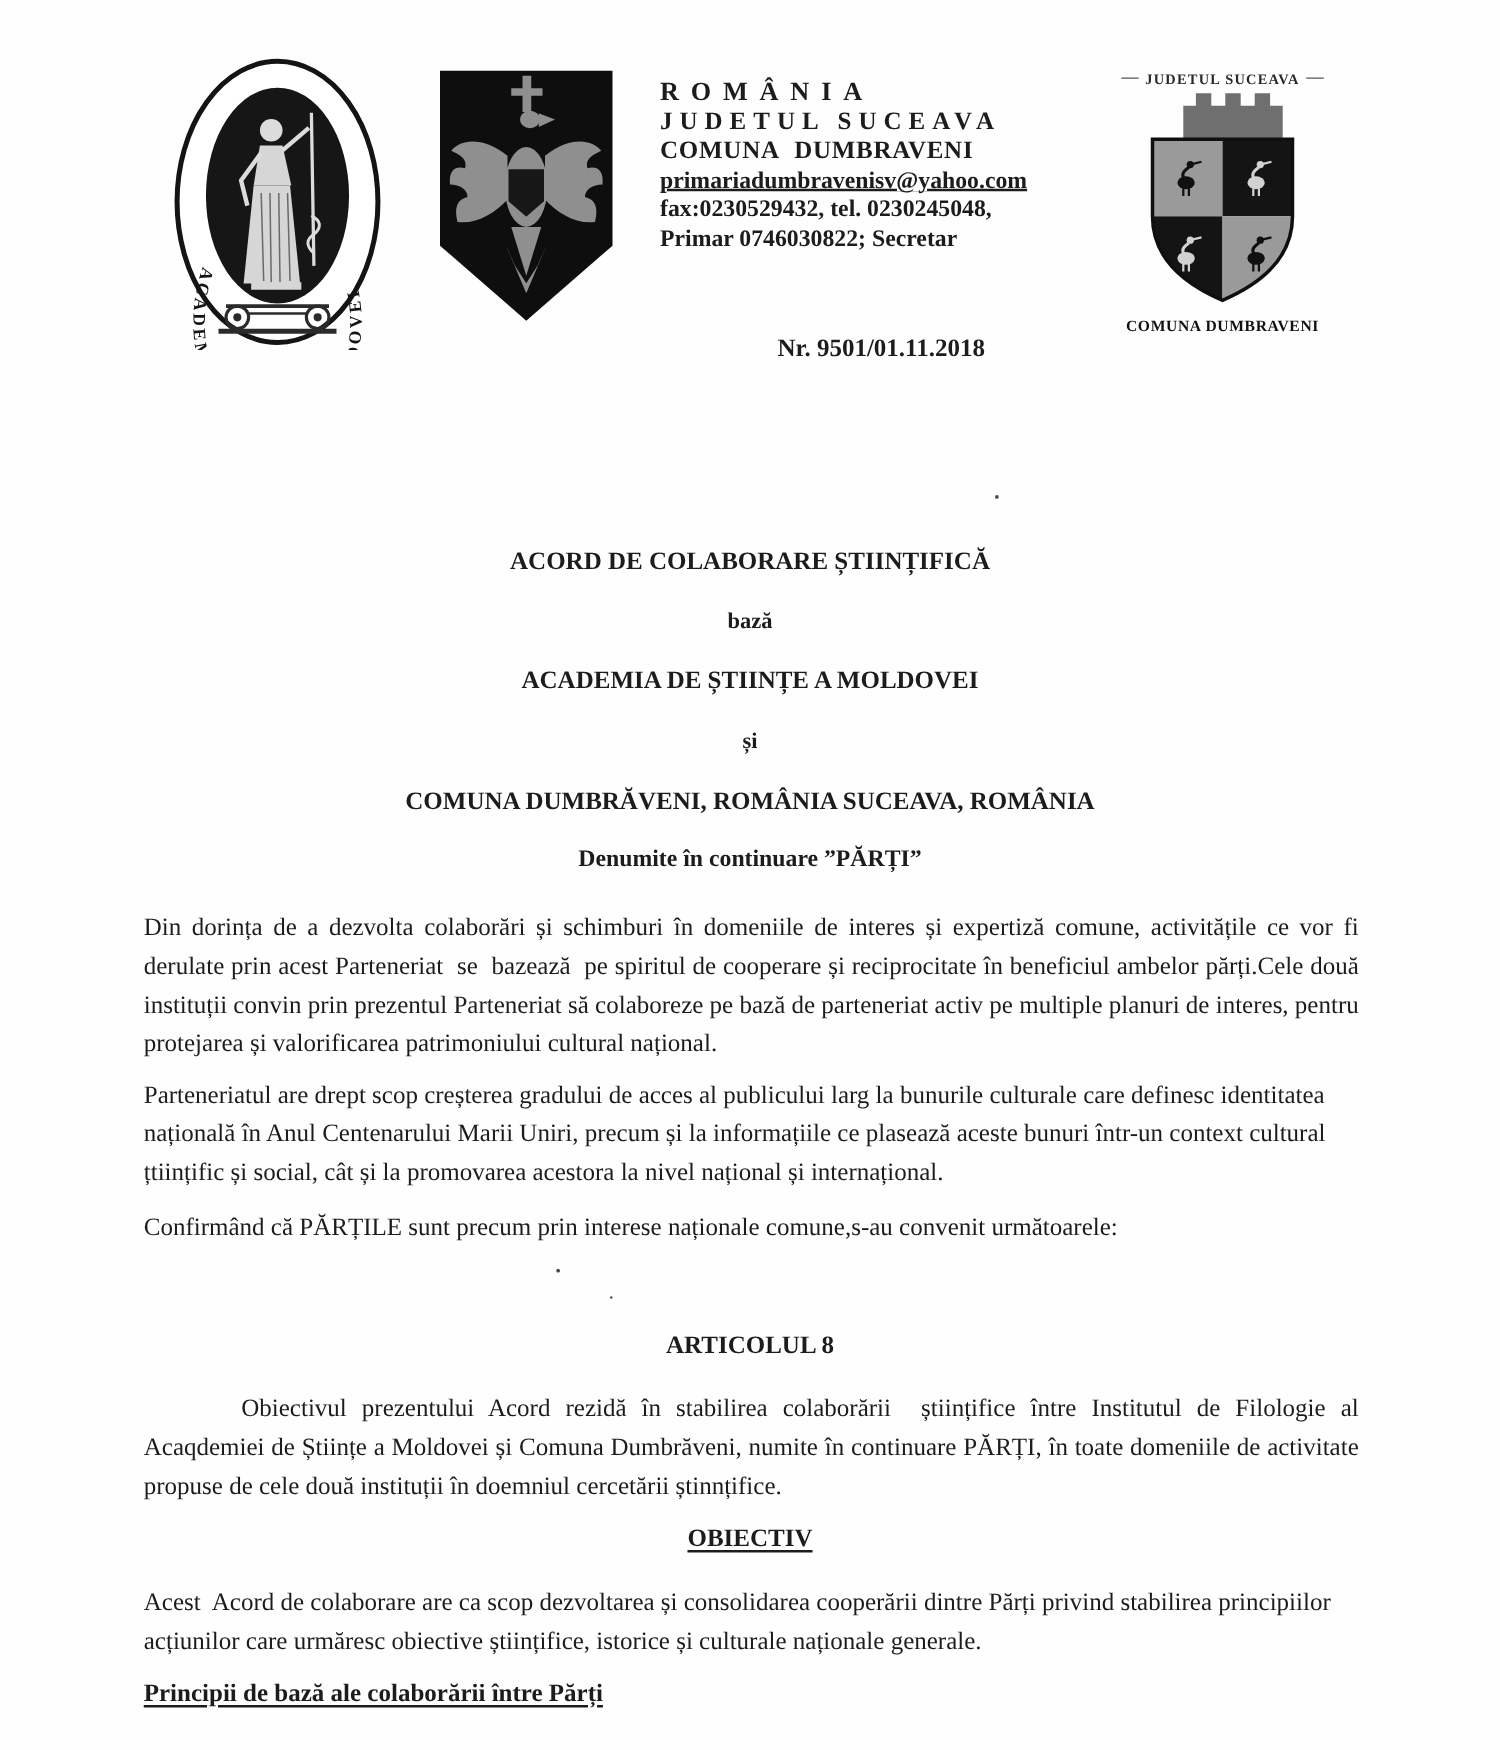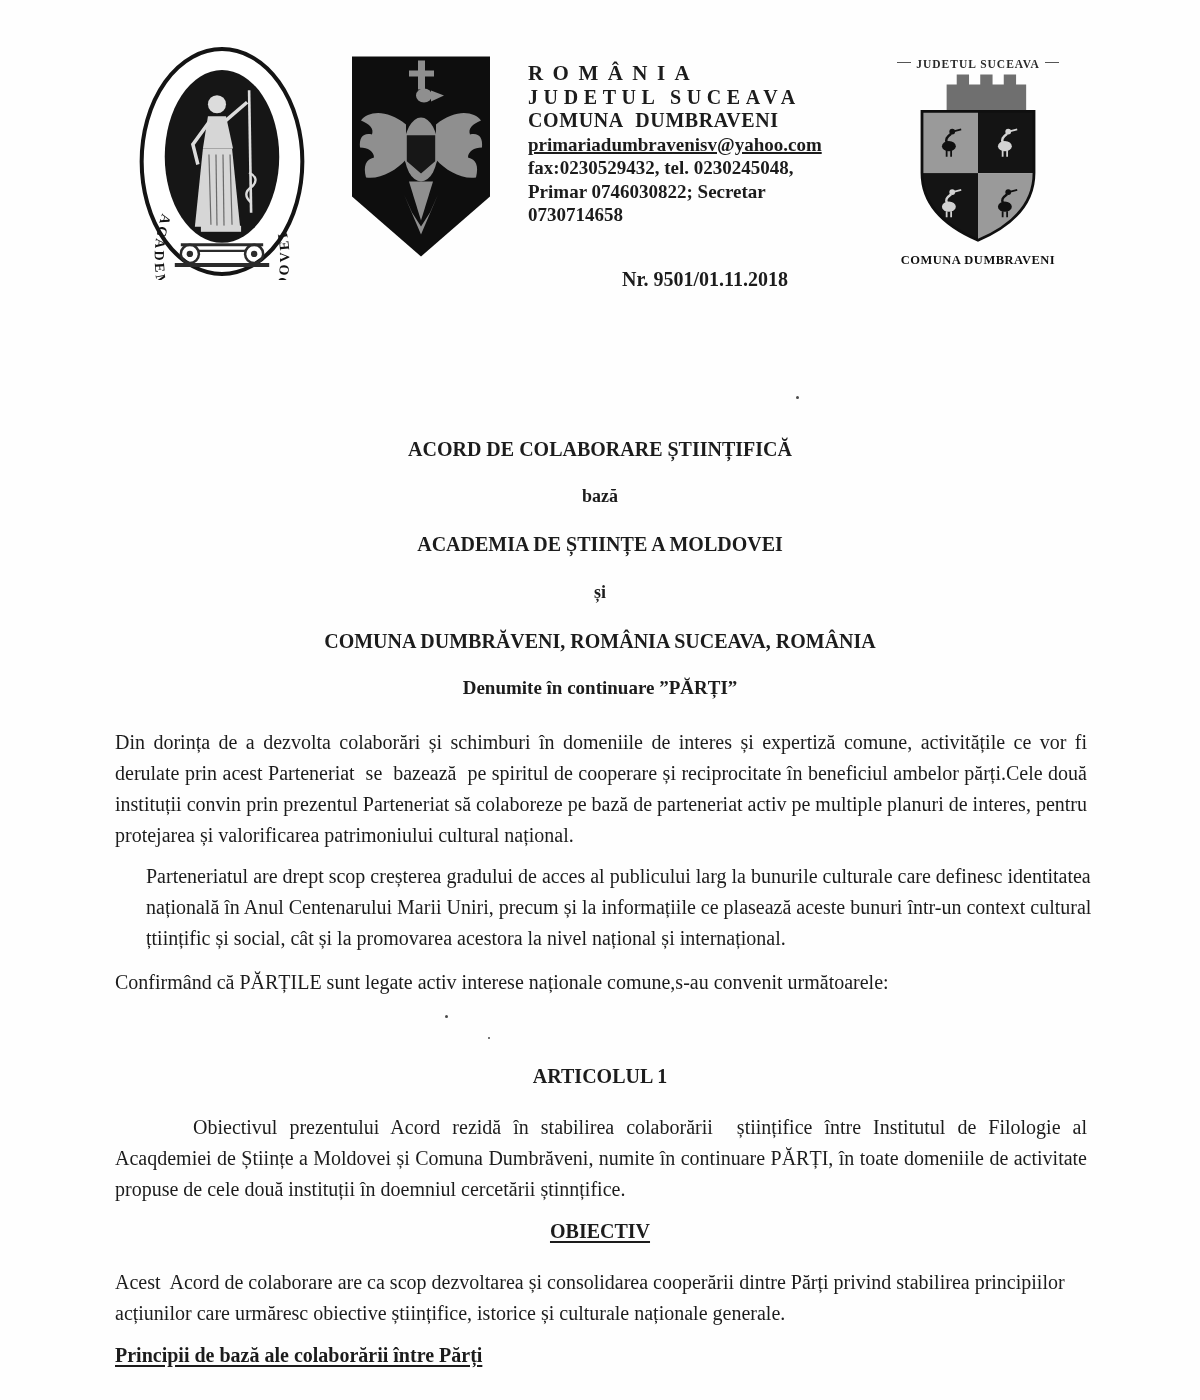--- a/index.html
+++ b/index.html
@@ -129,21 +129,20 @@
     </svg>
   </div>
 
   <div id="address-block">
     <div class="addr-country">ROMÂNIA</div>
     <div class="addr-county">JUDETUL SUCEAVA</div>
     <div class="addr-commune">COMUNA DUMBRAVENI</div>
     <div class="addr-email">primariadumbravenisv@yahoo.com</div>
     <div class="addr-plain">fax:0230529432, tel. 0230245048,</div>
     <div class="addr-plain">Primar 0746030822; Secretar</div>
-    <div class="addr-plain">0730714658</div>
   </div>
 
   <div class="emblem" id="sv-arms">
     <div class="arms-top-label">JUDETUL SUCEAVA</div>
     <svg viewBox="0 0 150 158" width="168" height="177" aria-hidden="true">
       <defs>
         <clipPath id="shieldClip">
           <path d="M25,37 H125 V92 C125,122 103,140 75,152 C47,140 25,122 25,92 Z"></path>
         </clipPath>
         <g id="bird">
@@ -175,24 +174,24 @@
   <div id="doc-number">Nr. 9501/01.11.2018</div>
 
   <div class="title-line" style="top:438px;font-size:20px;">ACORD DE COLABORARE ȘTIINȚIFICĂ</div>
   <div class="title-line" style="top:486px;font-size:18px;">bază</div>
   <div class="title-line" style="top:533px;font-size:20px;">ACADEMIA DE ȘTIINȚE A MOLDOVEI</div>
   <div class="title-line" style="top:582px;font-size:18px;">și</div>
   <div class="title-line" style="top:630px;font-size:20px;">COMUNA DUMBRĂVENI, ROMÂNIA SUCEAVA, ROMÂNIA</div>
   <div class="title-line" style="top:677px;font-size:19px;">Denumite în continuare ”PĂRȚI”</div>
 
   <div class="para just" style="top:727px;">Din dorința de a dezvolta colaborări și schimburi în domeniile de interes și expertiză comune, activitățile ce vor fi derulate prin acest Parteneriat  se  bazează  pe spiritul de cooperare și reciprocitate în beneficiul ambelor părți.Cele două instituții convin prin prezentul Parteneriat să colaboreze pe bază de parteneriat activ pe multiple planuri de interes, pentru protejarea și valorificarea patrimoniului cultural național.</div>
-  <div class="para" style="top:861px;margin-left:31px;">Parteneriatul are drept scop creșterea gradului de acces al publicului larg la bunurile culturale care definesc identitatea națională în Anul Centenarului Marii Uniri, precum și la informațiile ce plasează aceste bunuri într-un context cultural țtiințific și social, cât și la promovarea acestora la nivel național și internațional.</div>
-  <div class="para" style="top:967px;">Confirmând că PĂRȚILE sunt legate activ interese naționale comune,s-au convenit următoarele:</div>
-
-  <div class="heading-center" style="top:1065px;">ARTICOLUL 1</div>
+  <div class="para" style="top:861px;">Parteneriatul are drept scop creșterea gradului de acces al publicului larg la bunurile culturale care definesc identitatea națională în Anul Centenarului Marii Uniri, precum și la informațiile ce plasează aceste bunuri într-un context cultural țtiințific și social, cât și la promovarea acestora la nivel național și internațional.</div>
+  <div class="para" style="top:967px;">Confirmând că PĂRȚILE sunt precum prin interese naționale comune,s-au convenit următoarele:</div>
+
+  <div class="heading-center" style="top:1065px;">ARTICOLUL 8</div>
   <div class="para just" id="articol1-para" style="top:1112px;">Obiectivul prezentului Acord rezidă în stabilirea colaborării  științifice între Institutul de Filologie al Acaqdemiei de Științe a Moldovei și Comuna Dumbrăveni, numite în continuare PĂRȚI, în toate domeniile de activitate propuse de cele două instituții în doemniul cercetării știnnțifice.</div>
 
   <div class="heading-center u" style="top:1220px;">OBIECTIV</div>
   <div class="para" style="top:1267px;">Acest  Acord de colaborare are ca scop dezvoltarea și consolidarea cooperării dintre Părți privind stabilirea principiilor acțiunilor care urmăresc obiective științifice, istorice și culturale naționale generale.</div>
 
   <div id="principii-heading" class="u" style="top:1344px;">Principii de bază ale colaborării între Părți</div>
 
   <div class="speck" style="left:796px;top:396px;width:3px;height:3px;"></div>
   <div class="speck" style="left:445px;top:1015px;width:3px;height:3px;"></div>
   <div class="speck" style="left:488px;top:1037px;width:2px;height:2px;"></div>

